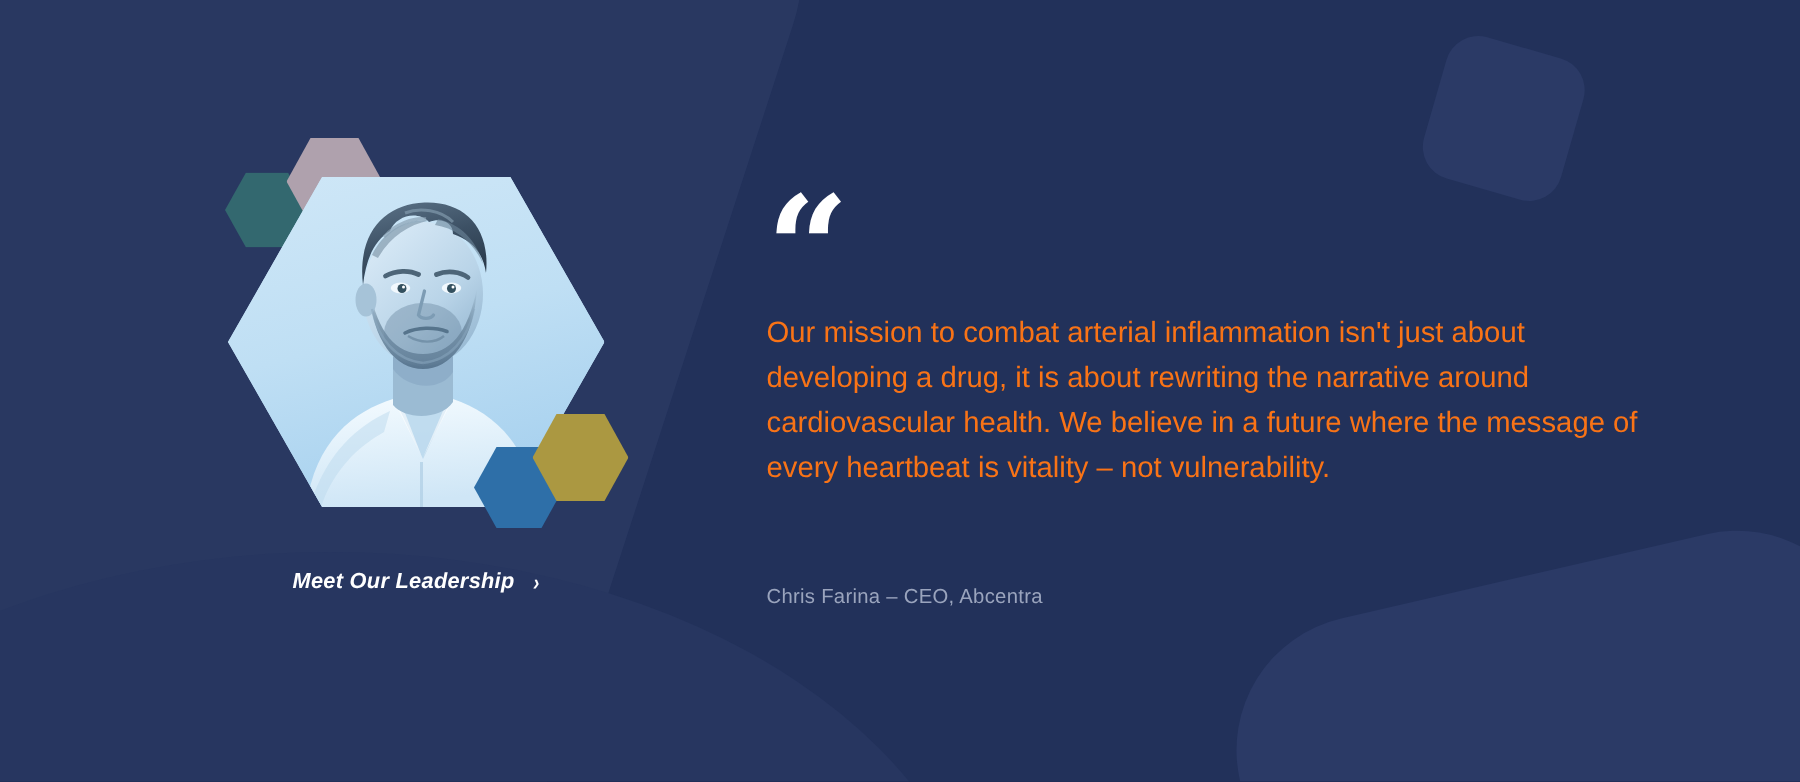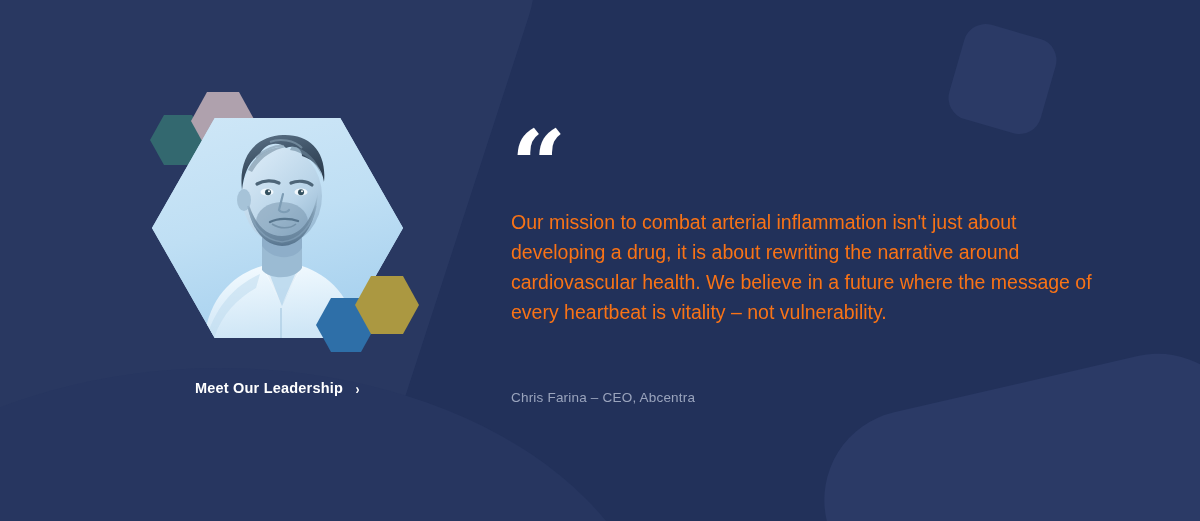--- a/index.html
+++ b/index.html
@@ -114,20 +114,21 @@
     top: 380px;
     display: flex;
     align-items: center;
     gap: 12px;
     color: #ffffff;
     font-size: 14.5px;
     font-weight: bold;
     letter-spacing: .2px;
     text-decoration: none;
     cursor: pointer;
+    font-style: italic;
   }
   .cta-chevron {
     display: inline-block;
     font-size: 15px;
     font-weight: bold;
     line-height: 1;
     transform: scaleX(.8);
   }
 
   

